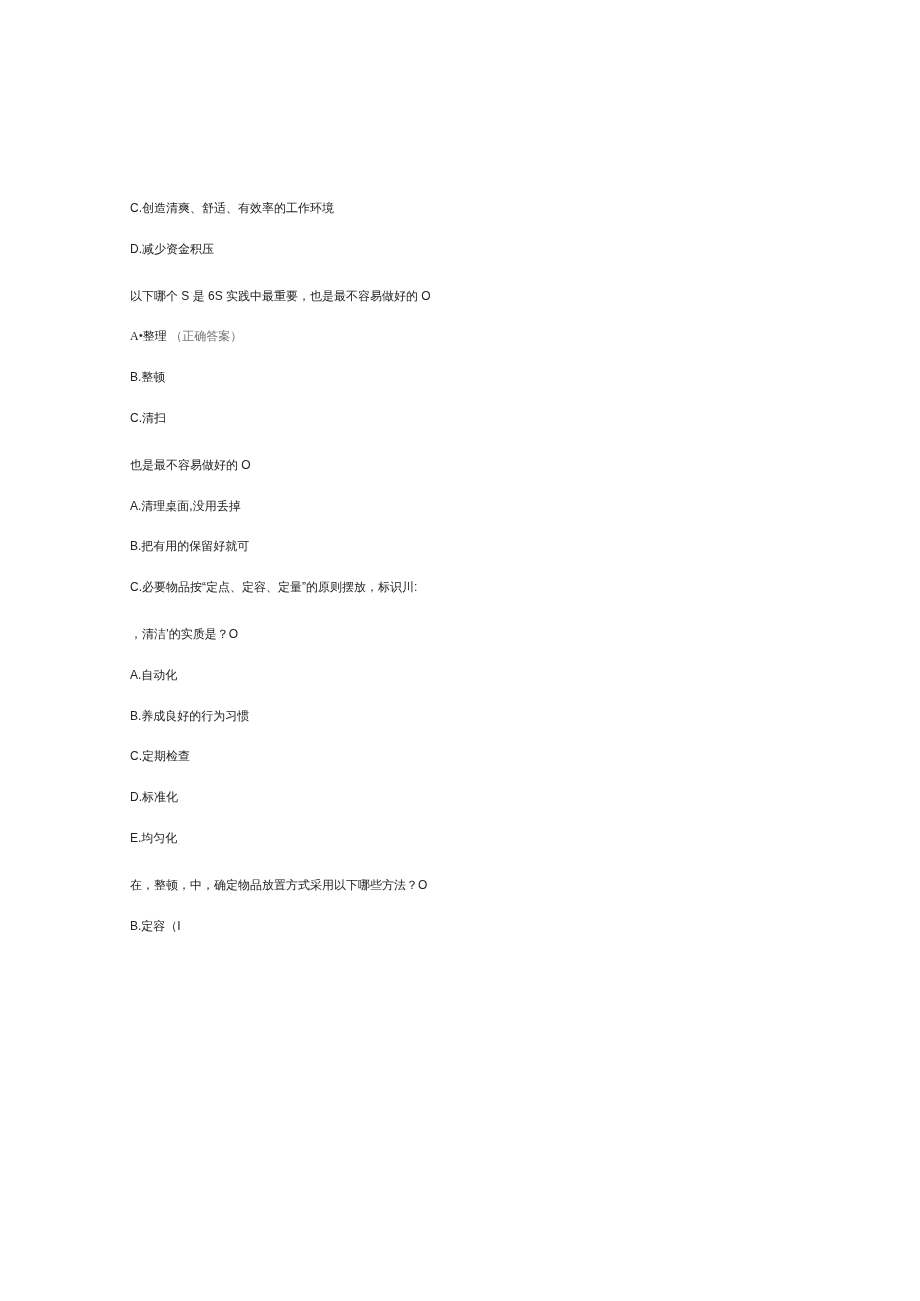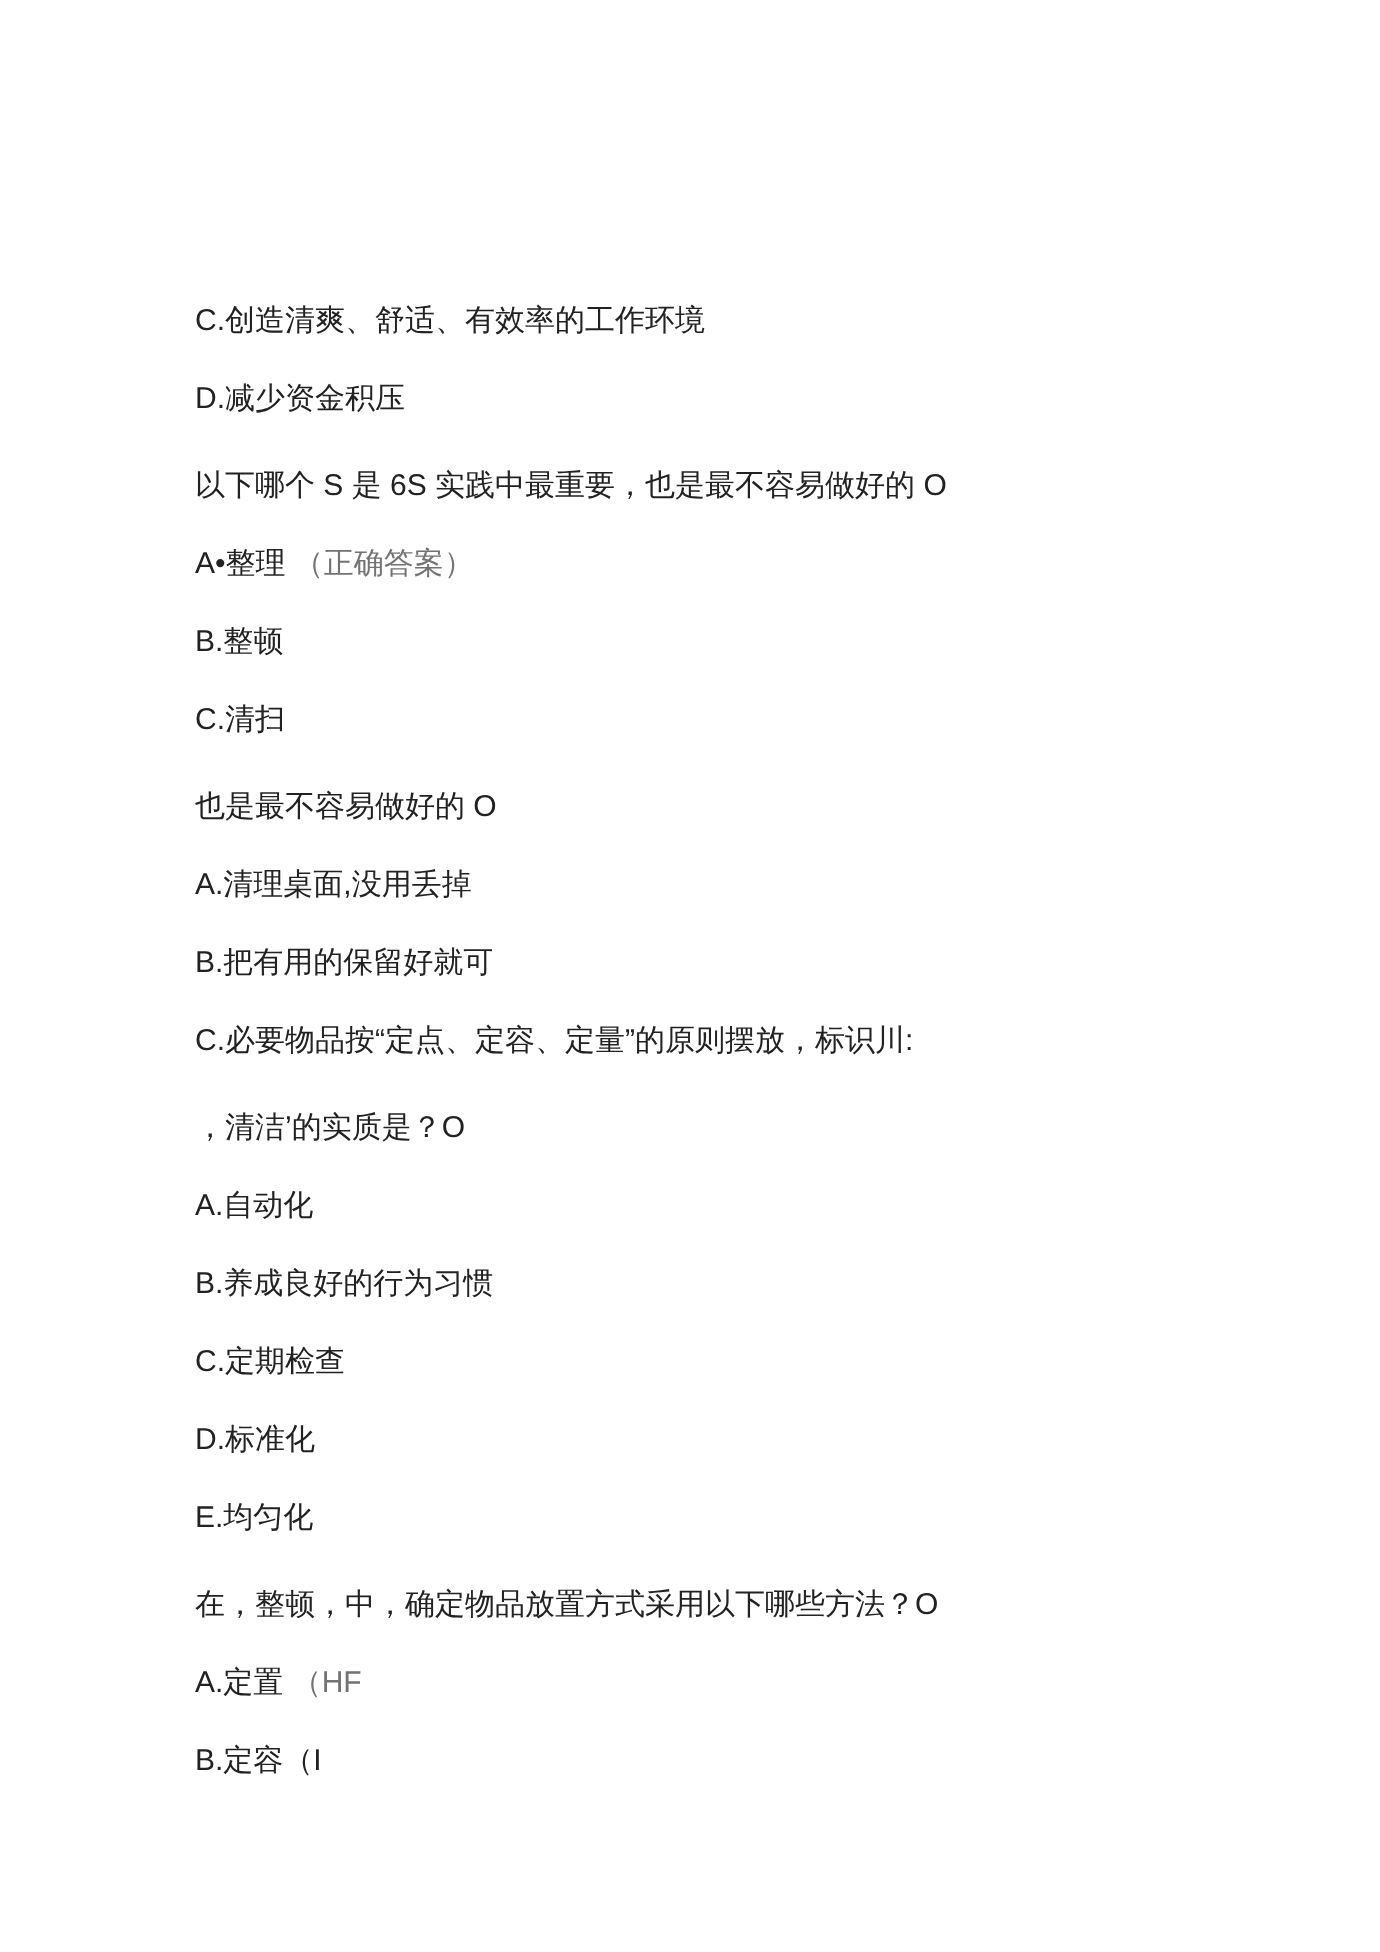--- a/index.html
+++ b/index.html
@@ -7,27 +7,27 @@
     padding: 0;
     background: #ffffff;
     font-family: "Microsoft YaHei", "SimSun", Arial, sans-serif;
     width: 920px;
     min-height: 1301px;
   }
   .page {
     padding: 170px 130px 80px 130px;
   }
   .line {
-    font-size: 20px;
+    font-size: 12px;
     color: #222;
     line-height: 1.4;
     margin-bottom: 24px;
   }
   .arial {
-    font-family: Liberation Sans, sans-serif;
+    font-family: Liberation Serif, serif;
   }
   .correct {
     color: #737373;
   }
   .block {
     margin-top: 30px;
   }
 </style>
 </head>
 <body>
@@ -60,20 +60,16 @@
     <div class="line">，清洁’的实质是？O</div>
     <div class="line">A.自动化</div>
     <div class="line">B.养成良好的行为习惯</div>
     <div class="line">C.定期检查</div>
     <div class="line">D.标准化</div>
     <div class="line">E.均匀化</div>
   </div>
 
   <div class="block">
     <div class="line">在，整顿，中，确定物品放置方式采用以下哪些方法？O</div>
-    <div class="line">
-      <span>A.定置</span>
-      <span class="correct">（HF</span>
-    </div>
     <div class="line">B.定容（I</div>
   </div>
 
 </div>
 
 </body></html>

